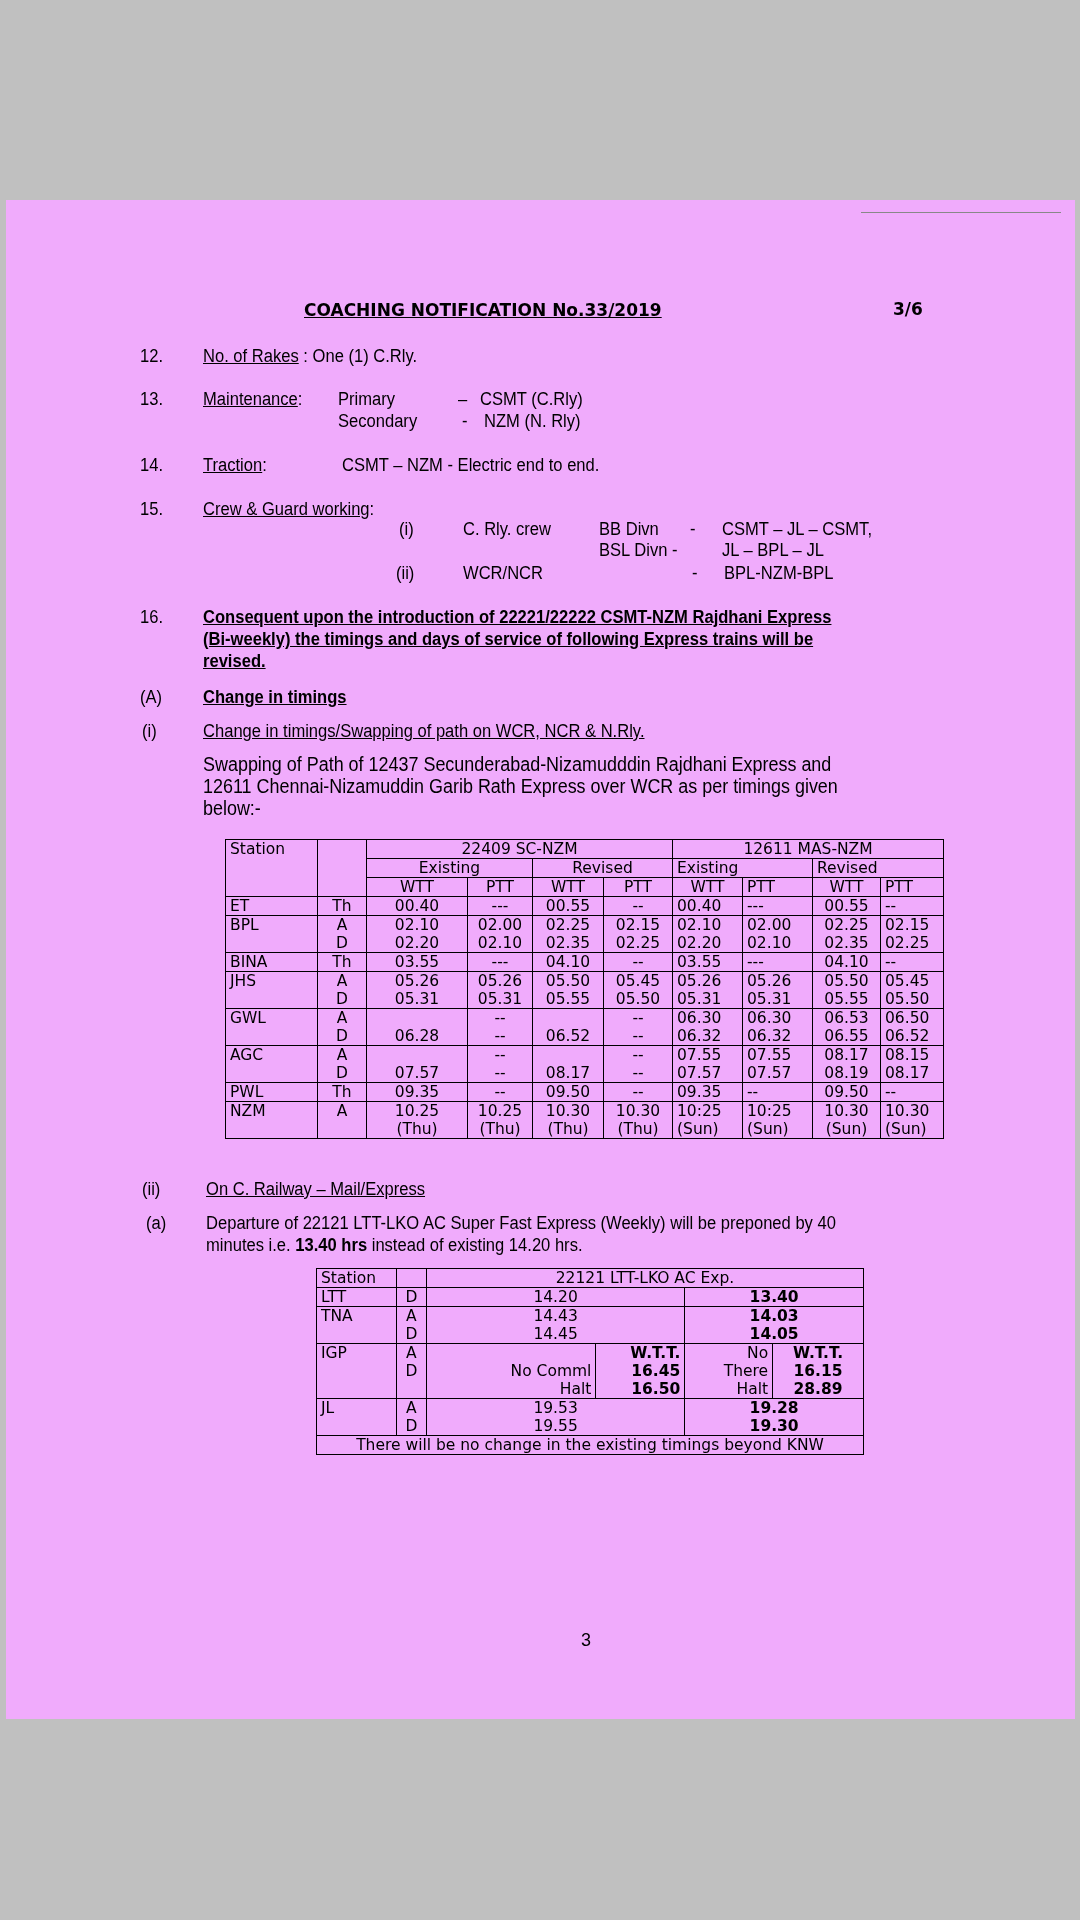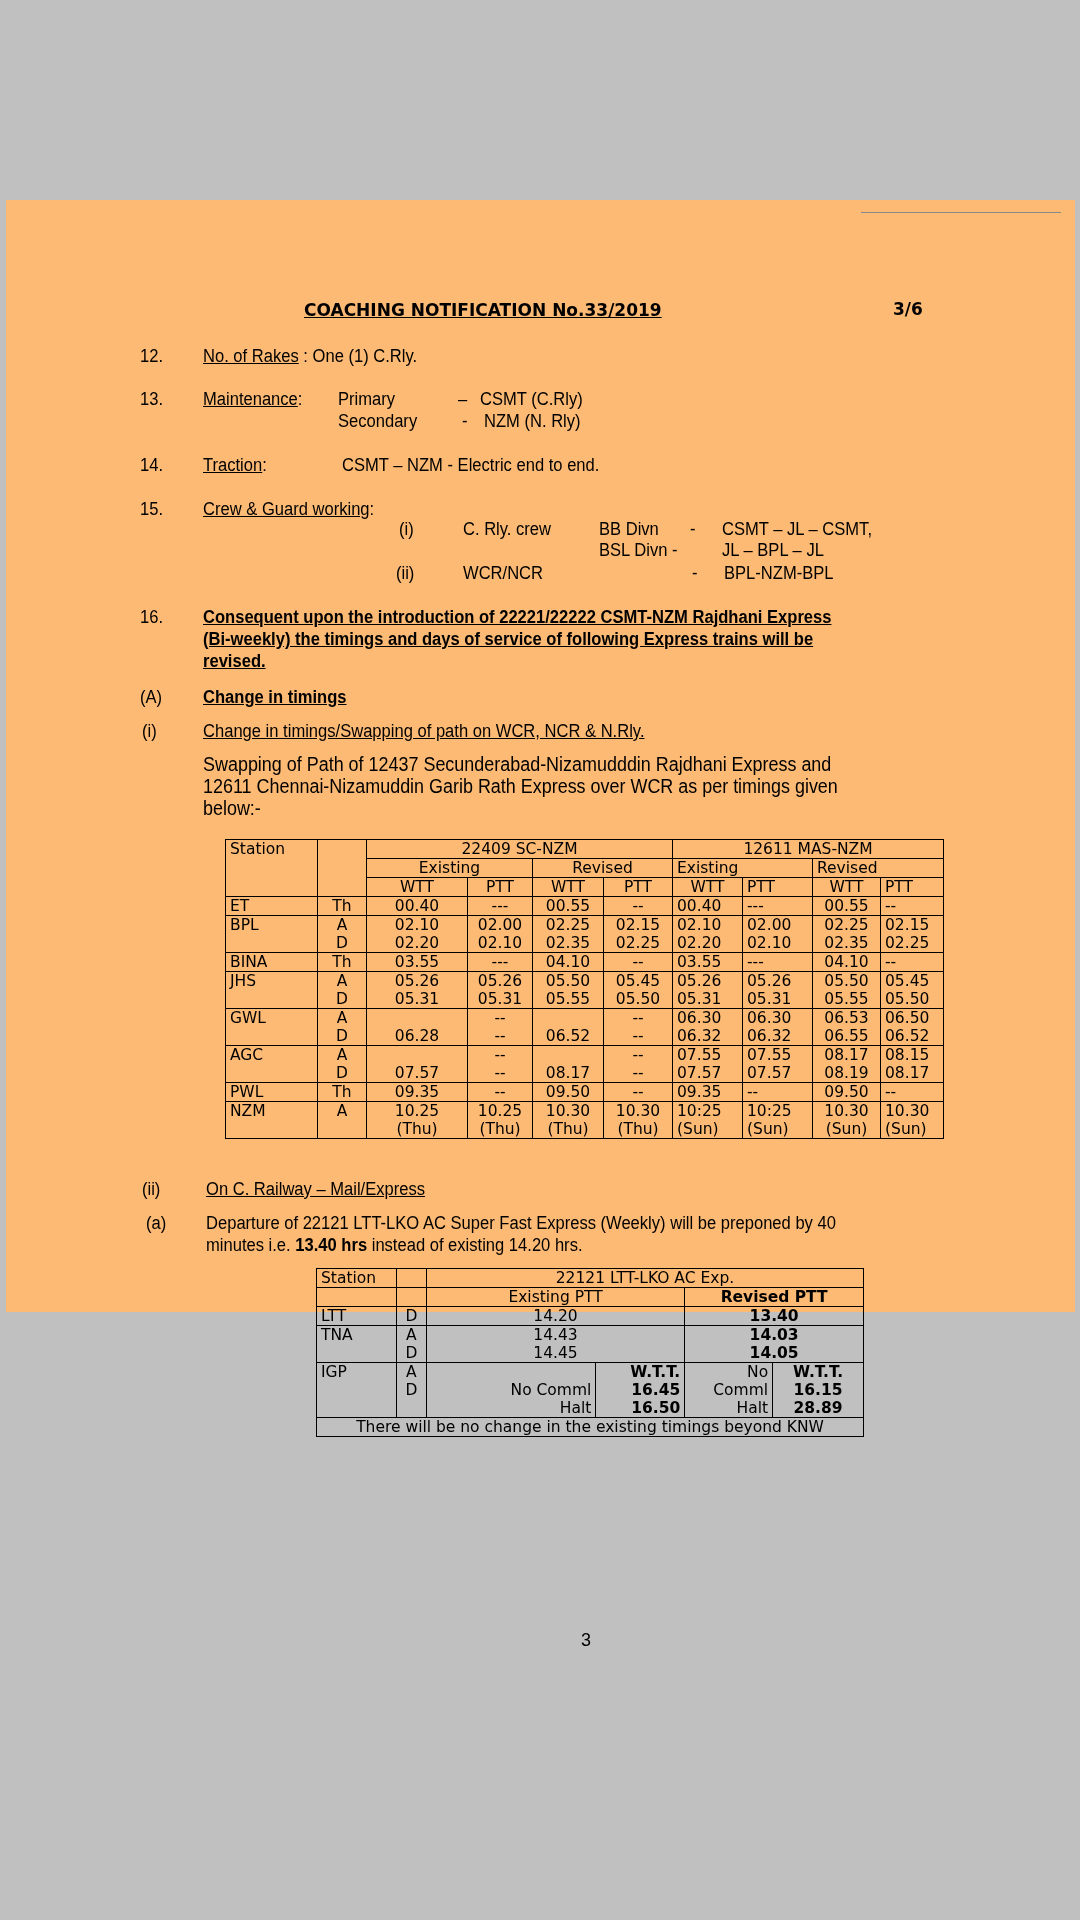--- a/index.html
+++ b/index.html
@@ -1,18 +1,18 @@
 <!DOCTYPE html>
 <html><head>
 <meta charset="utf-8">
 <style>
   html, body { margin:0; padding:0; }
   body { width:1080px; height:1920px; background:#c0c0c0; position:relative; overflow:hidden;
          font-family:"DejaVu Sans", sans-serif; color:#000; }
-  .page { position:absolute; left:6px; top:200px; width:1069px; height:1112px; background:#fdba74; }
+  .page { position:absolute; left:6px; top:200px; width:1069px; height:1519px; background:#f0abfc; }
   .abs { position:absolute; white-space:nowrap; }
   .t { font-family:"Liberation Sans", sans-serif; font-size:18px; line-height:22px; transform:scaleX(0.92); transform-origin:left top; }
   .u { text-decoration:underline; }
   .b { font-weight:bold; }
   .hdr { font-family:"DejaVu Sans", sans-serif; font-weight:bold; font-size:17px; text-decoration:underline; }
   .scan-line { position:absolute; left:855px; top:12px; width:200px; border-top:1px solid #888; }
 
   table.tt { position:absolute; border-collapse:collapse; font-family:"DejaVu Sans", sans-serif; font-size:15.5px; }
   table.tt td { border:1px solid #000; padding:0 4px; line-height:18px; vertical-align:top; }
   table.tt td.c { text-align:center; }
@@ -413,26 +413,20 @@
         <col style="width:89px">
       <col style="width:88px">
         <col style="width:91px">
     </colgroup>
     <tbody>
         <tr>
       <td>Station</td>
       <td></td>
       <td colspan="4" class="c">22121 LTT-LKO AC Exp.</td>
     </tr>
-    <tr>
-      <td></td>
-      <td></td>
-      <td colspan="2" class="c">Existing PTT</td>
-      <td colspan="2" class="c b">Revised PTT</td>
-    </tr>
     </tbody>
       <tbody id="t2body">
         <tr>
           <td>LTT</td>
           <td class="stack c">
             <span>D</span>
           </td>
           <td class="stack c" colspan="2">
             <span>14.20</span>
           </td>
@@ -467,29 +461,44 @@
             <span>No Comml</span>
             <span>Halt</span>
           </td>
           <td class="stack r b">
             <span>W.T.T.</span>
             <span>16.45</span>
             <span>16.50</span>
           </td>
           <td class="stack r">
             <span>No</span>
-            <span>Comml</span>
+            <span>There</span>
             <span>Halt</span>
           </td>
           <td class="stack c b">
             <span>W.T.T.</span>
             <span>16.15</span>
             <span>28.89</span>
           </td>
         </tr>
+        <tr>
+          <td>JL</td>
+          <td class="stack c">
+            <span>A</span>
+            <span>D</span>
+          </td>
+          <td class="stack c" colspan="2">
+            <span>19.53</span>
+            <span>19.55</span>
+          </td>
+          <td class="stack c b" colspan="2">
+            <span>19.28</span>
+            <span>19.30</span>
+          </td>
+        </tr>
       </tbody>
     <tbody>
         <tr>
       <td colspan="6" class="c">There will be no change in the existing timings beyond KNW</td>
     </tr>
   </tbody>
     </table>
 
   <div class="abs" style="left:575px; top:1430px; font-family:'Liberation Sans', sans-serif; font-size:18px;">3</div>
 </div>

